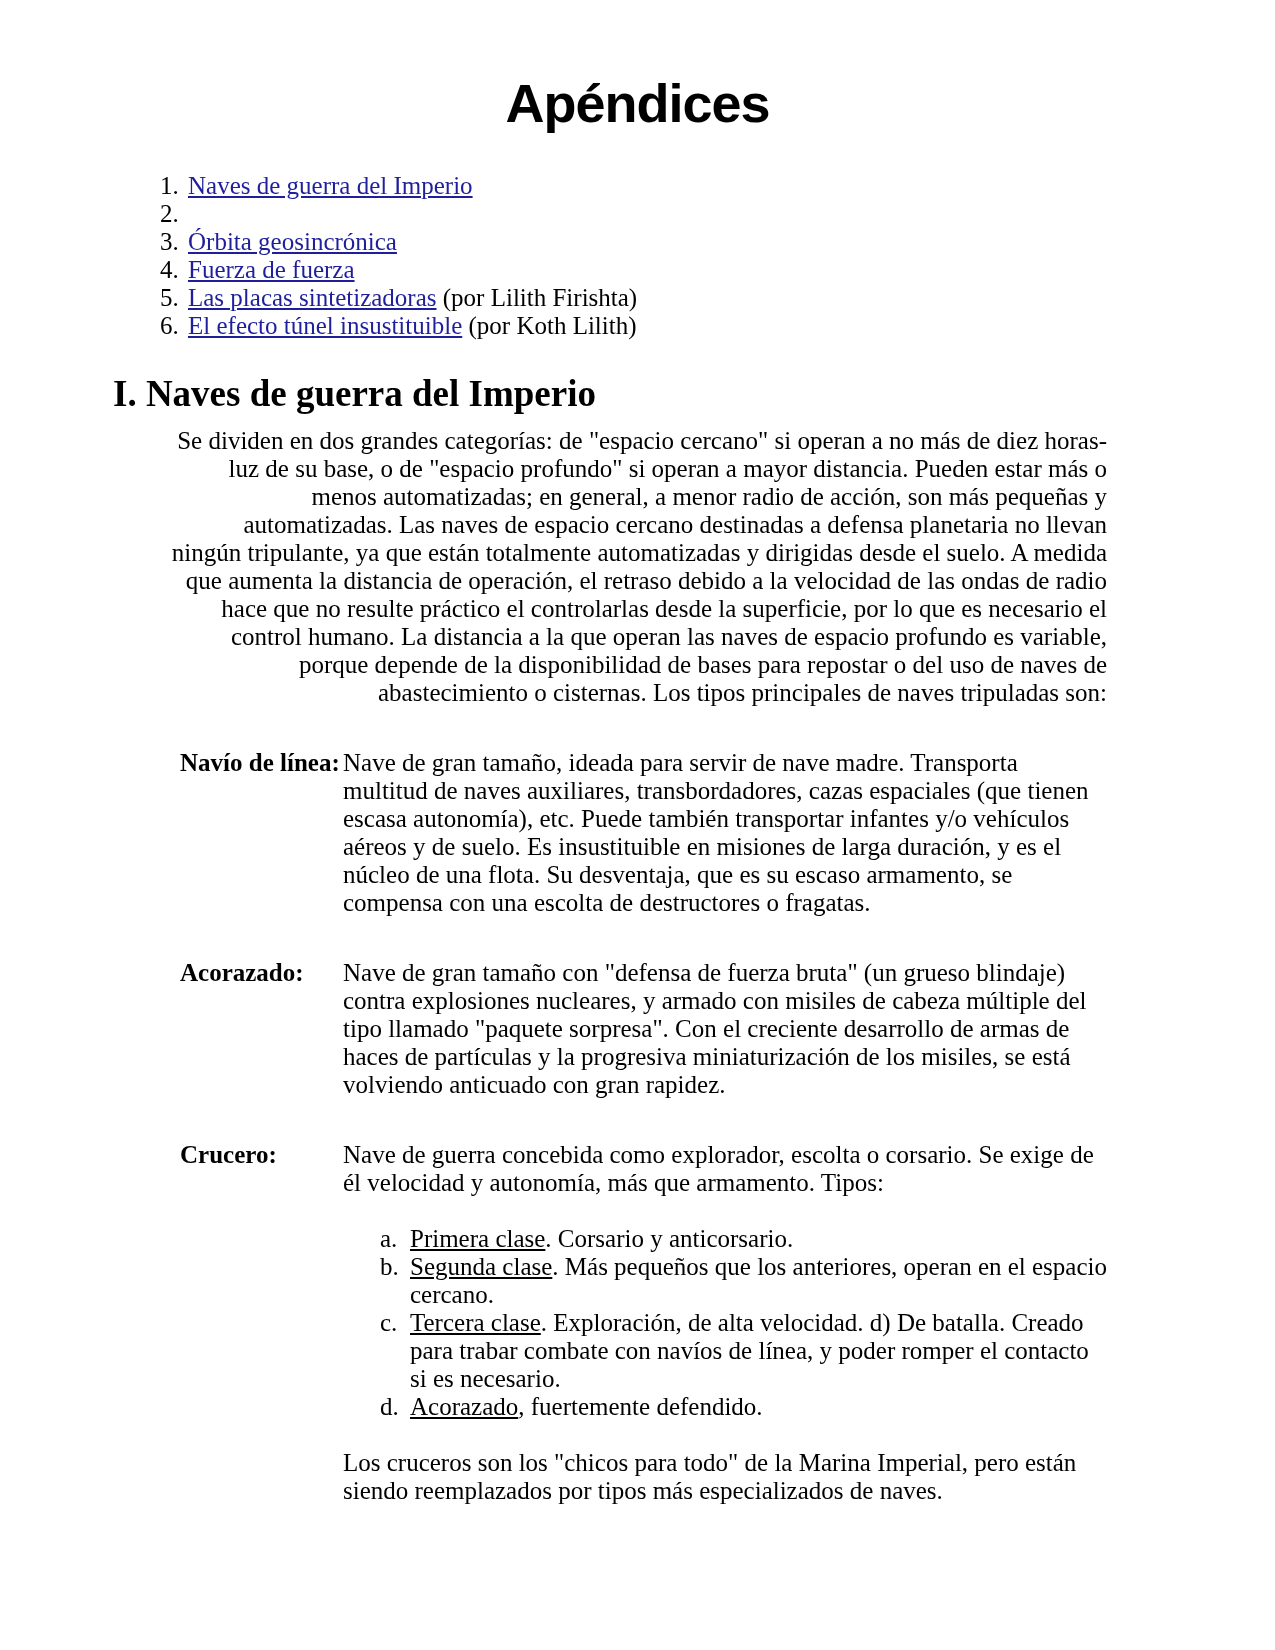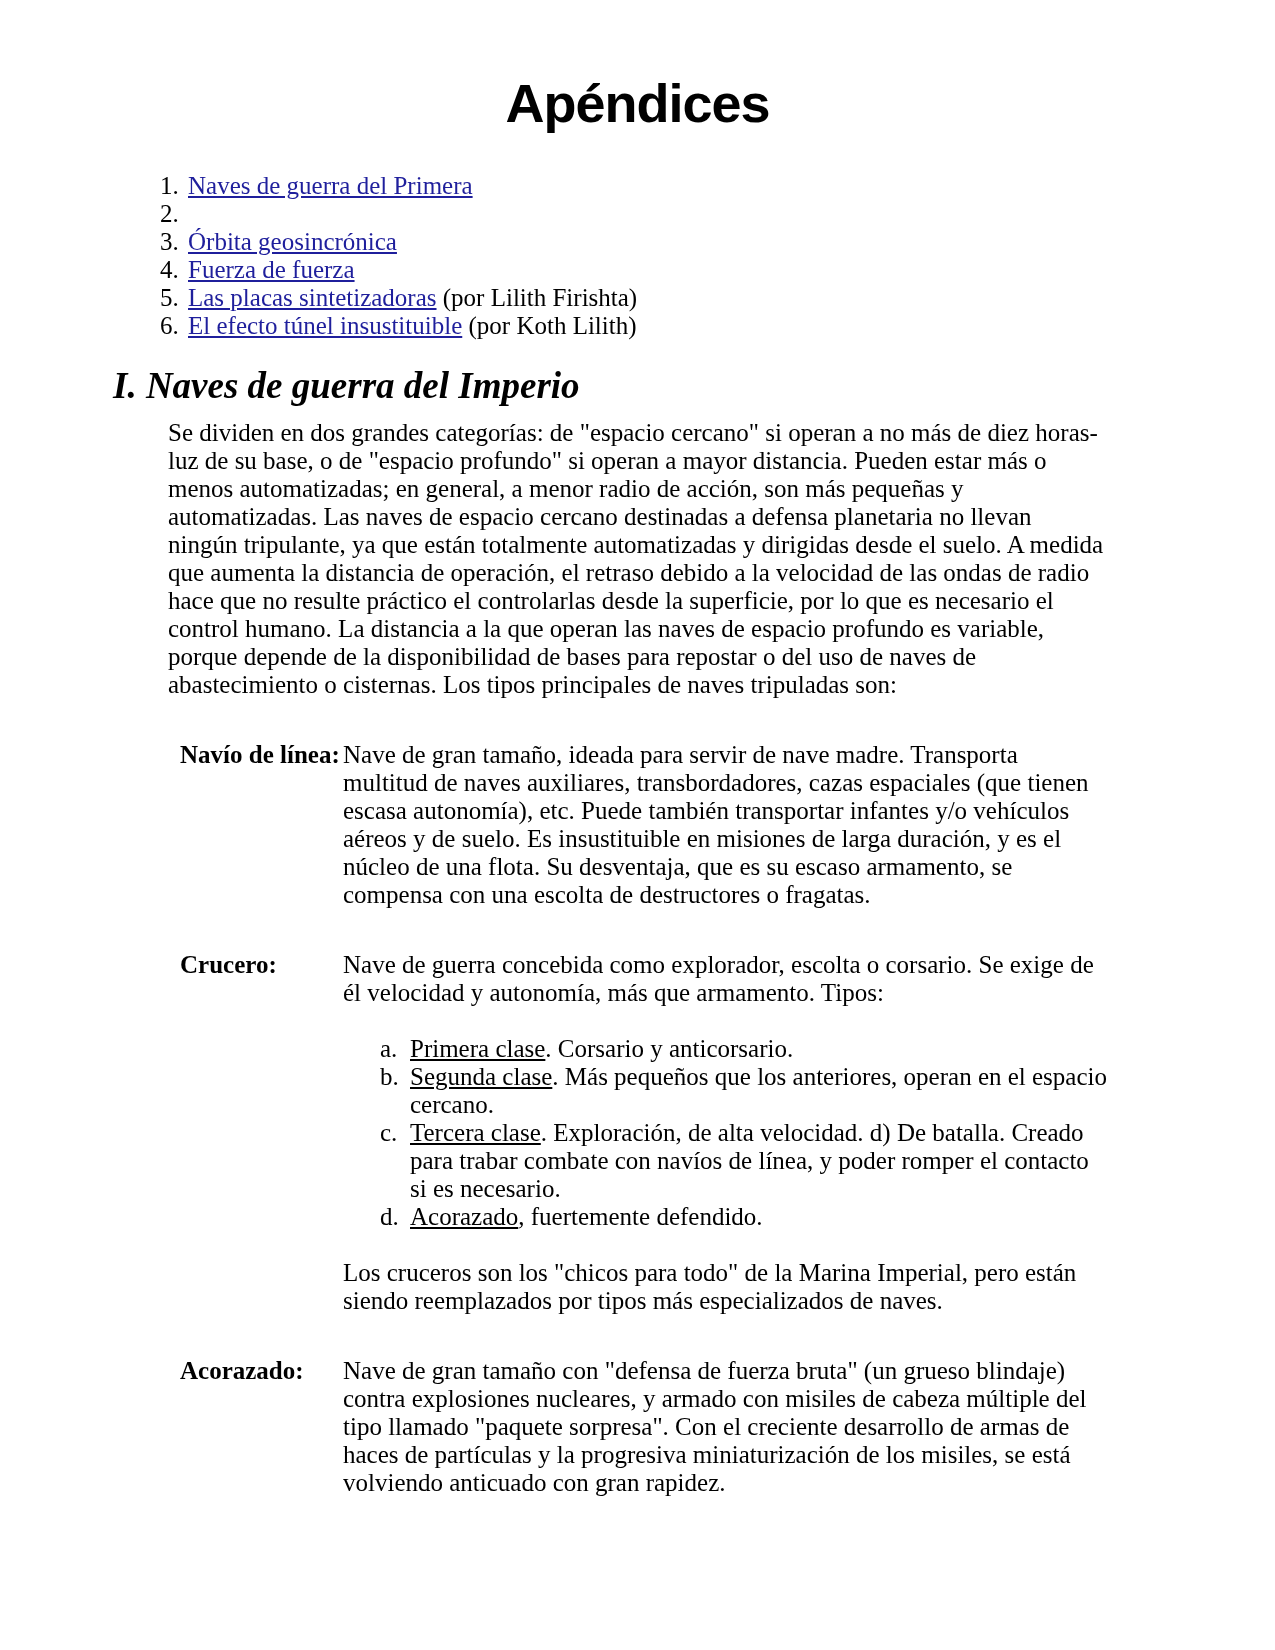--- a/index.html
+++ b/index.html
@@ -57,25 +57,25 @@
     cursor: pointer;
   }
   .toc-suffix {
     white-space: pre-wrap;
   }
   h2.section-heading {
     font-family: "Liberation Serif", "DejaVu Serif", serif;
     font-weight: 700;
     font-size: 37px;
     line-height: 44px;
-    margin: 24px 0 10px 0;
-    font-style: italic;
+    margin: 32px 0 10px 0;
   }
   .intro {
     margin: 11px 55px;
+    text-align: right;
   }
   .def-list {
     margin-top: 24px;
   }
   .def-row {
     display: grid;
     grid-template-columns: 163px 1fr;
     margin: 42px 55px 0 67px;
   }
   .def-term {
@@ -107,21 +107,21 @@
 <body>
 
 <div class="page">
   <div class="content">
 
     <h1 class="doc-title">Apéndices</h1>
 
     <ol class="toc">
       <li>
         <span class="toc-num">1.</span>
-        <span><a class="toc-link">Naves de guerra del Primera</a><span class="toc-suffix"></span></span>
+        <span><a class="toc-link">Naves de guerra del Imperio</a><span class="toc-suffix"></span></span>
       </li>
       <li>
         <span class="toc-num">2.</span>
       </li>
       <li>
         <span class="toc-num">3.</span>
         <span><a class="toc-link">Órbita geosincrónica</a><span class="toc-suffix"></span></span>
       </li>
       <li>
         <span class="toc-num">4.</span>
@@ -142,20 +142,25 @@
     <p class="intro">Se dividen en dos grandes categorías: de "espacio cercano" si operan a no más de diez horas-luz de su base, o de "espacio profundo" si operan a mayor distancia. Pueden estar más o menos automatizadas; en general, a menor radio de acción, son más pequeñas y automatizadas. Las naves de espacio cercano destinadas a defensa planetaria no llevan ningún tripulante, ya que están totalmente automatizadas y dirigidas desde el suelo. A medida que aumenta la distancia de operación, el retraso debido a la velocidad de las ondas de radio hace que no resulte práctico el controlarlas desde la superficie, por lo que es necesario el control humano. La distancia a la que operan las naves de espacio profundo es variable, porque depende de la disponibilidad de bases para repostar o del uso de naves de abastecimiento o cisternas. Los tipos principales de naves tripuladas son:</p>
 
     <div class="def-list">
 
       <div class="def-row">
         <div class="def-term">Navío de línea:</div>
         <div class="def-desc">Nave de gran tamaño, ideada para servir de nave madre. Transporta multitud de naves auxiliares, transbordadores, cazas espaciales (que tienen escasa autonomía), etc. Puede también transportar infantes y/o vehículos aéreos y de suelo. Es insustituible en misiones de larga duración, y es el núcleo de una flota. Su desventaja, que es su escaso armamento, se compensa con una escolta de destructores o fragatas.</div>
       </div>
 
       <div class="def-row">
+        <div class="def-term">Acorazado:</div>
+        <div class="def-desc">Nave de gran tamaño con "defensa de fuerza bruta" (un grueso blindaje) contra explosiones nucleares, y armado con misiles de cabeza múltiple del tipo llamado "paquete sorpresa". Con el creciente desarrollo de armas de haces de partículas y la progresiva miniaturización de los misiles, se está volviendo anticuado con gran rapidez.</div>
+      </div>
+
+      <div class="def-row">
         <div class="def-term">Crucero:</div>
         <div class="def-desc">
           <div>Nave de guerra concebida como explorador, escolta o corsario. Se exige de él velocidad y autonomía, más que armamento. Tipos:</div>
 
           <ol class="type-list">
             <li>
               <span class="type-letter">a.</span>
               <span class="type-text"><span class="underlined">Primera clase</span><span>. Corsario y anticorsario.</span></span>
             </li>
             <li>
@@ -169,20 +174,15 @@
             <li>
               <span class="type-letter">d.</span>
               <span class="type-text"><span class="underlined">Acorazado</span><span>, fuertemente defendido.</span></span>
             </li>
           </ol>
 
           <p class="closing">Los cruceros son los "chicos para todo" de la Marina Imperial, pero están siendo reemplazados por tipos más especializados de naves.</p>
         </div>
       </div>
 
-      <div class="def-row">
-        <div class="def-term">Acorazado:</div>
-        <div class="def-desc">Nave de gran tamaño con "defensa de fuerza bruta" (un grueso blindaje) contra explosiones nucleares, y armado con misiles de cabeza múltiple del tipo llamado "paquete sorpresa". Con el creciente desarrollo de armas de haces de partículas y la progresiva miniaturización de los misiles, se está volviendo anticuado con gran rapidez.</div>
-      </div>
-
     </div>
   </div>
 </div>
 
 </body></html>

